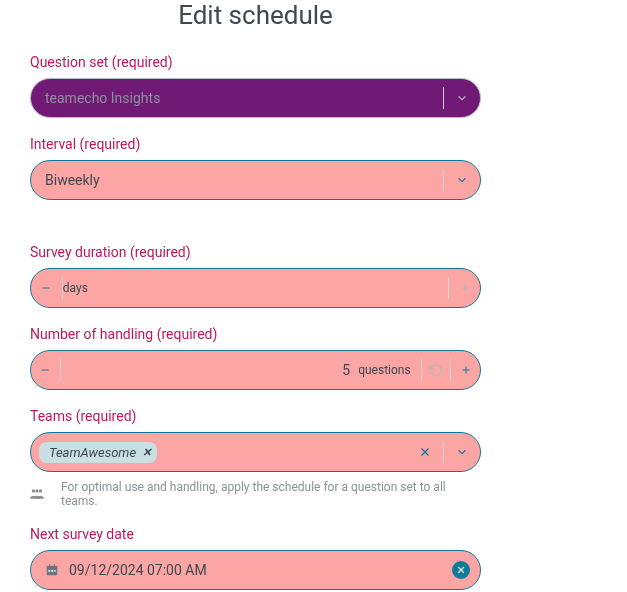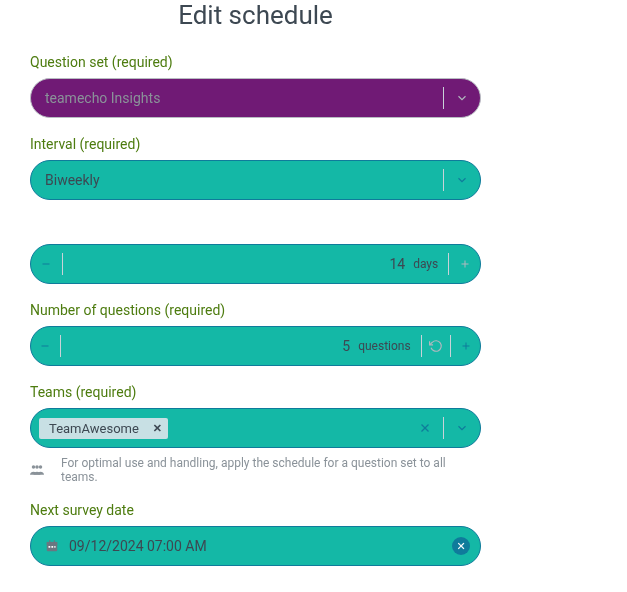--- a/index.html
+++ b/index.html
@@ -25,34 +25,34 @@
     margin-bottom: 18px;
   }
   .row {
     display: flex;
     gap: 26px;
     flex-direction: column;
   }
   .row .field { flex: 1; }
   .label {
     font-size: 14px;
-    color: #4d7c0f;
+    color: #be185d;
     margin-bottom: 8px;
     display: block;
   }
 
   
   .control {
     display: flex;
     align-items: stretch;
     border: 1px solid #0f7b9b;
     border-radius: 20px;
     height: 40px;
     overflow: hidden;
-    background: #14b8a6;
+    background: #fca5a5;
   }
   .control.disabled {
     background: #701a75;
     border-color: #b8bdc2;
   }
   .control .text {
     flex: 1;
     display: flex;
     align-items: center;
     padding: 0 14px;
@@ -101,26 +101,27 @@
   .chip-area {
     flex: 1;
     display: flex;
     align-items: center;
     padding: 0 8px;
     gap: 6px;
   }
   .chip {
     background: #c8e0e4;
     color: #3d4852;
-    border-radius: 2px;
+    border-radius: 8px;
     padding: 3px 6px 3px 10px;
     font-size: 13px;
     display: flex;
     align-items: center;
-    gap: 14px;
+    gap: 6px;
+    font-style: italic;
   }
   .chip .chip-x {
     font-weight: bold;
     font-size: 11px;
     cursor: pointer;
   }
 
   .hint {
     font-size: 12px;
     color: #8a9299;
@@ -212,44 +213,44 @@
         <span class="vdiv"></span>
         <div class="icon-btn">
           <svg width="14" height="14" viewBox="0 0 24 24" fill="none" stroke="currentColor" stroke-width="2">
               <polyline points="6 9 12 15 18 9"></polyline>
             </svg>
         </div>
       </div>
     </div>
 
     <div class="field">
+      <label class="label">Survey duration (required)</label>
       <div class="control">
         <div class="icon-btn">
           <svg width="12" height="12" viewBox="0 0 24 24" fill="none" stroke="currentColor" stroke-width="2">
               <line x1="5" y1="12" x2="19" y2="12"></line>
             </svg>
         </div>
         <span class="vdiv"></span>
         <div class="spinner">
-          <div class="num">14</div>
           <div class="unit">days</div>
         </div>
         <span class="vdiv"></span>
         <div class="icon-btn muted">
           <svg width="12" height="12" viewBox="0 0 24 24" fill="none" stroke="currentColor" stroke-width="2">
               <line x1="12" y1="5" x2="12" y2="19"></line>
               <line x1="5" y1="12" x2="19" y2="12"></line>
             </svg>
         </div>
       </div>
     </div>
   </div>
 
   <div class="field">
-    <label class="label">Number of questions (required)</label>
+    <label class="label">Number of handling (required)</label>
     <div class="control">
       <div class="icon-btn">
         <svg width="12" height="12" viewBox="0 0 24 24" fill="none" stroke="currentColor" stroke-width="2">
             <line x1="5" y1="12" x2="19" y2="12"></line>
           </svg>
       </div>
       <span class="vdiv"></span>
       <div class="spinner">
         <div class="num">5</div>
         <div class="unit">questions</div>

